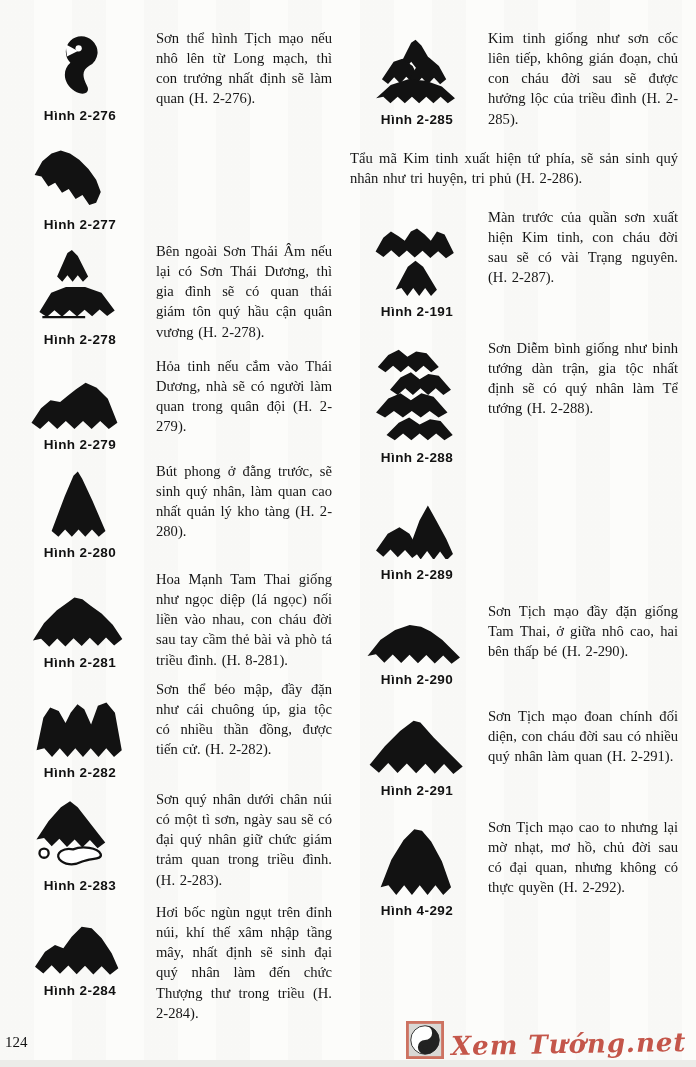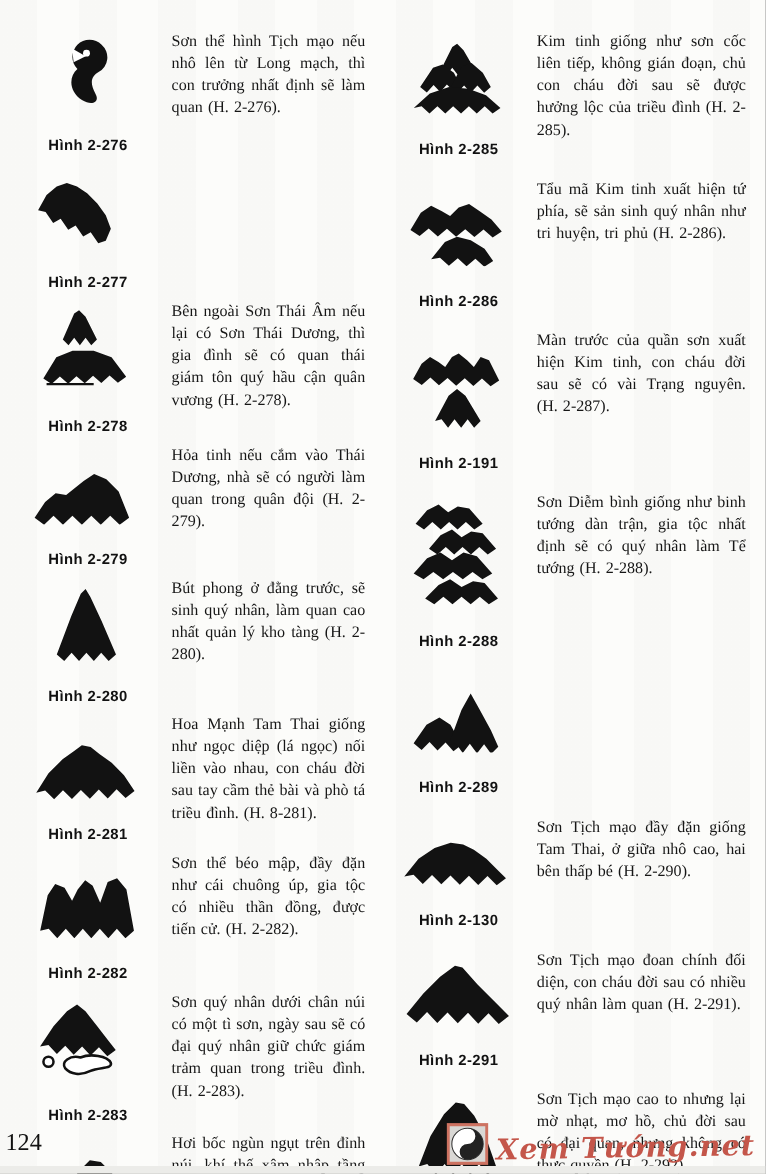--- a/index.html
+++ b/index.html
@@ -23,31 +23,31 @@
   .fig-col {
     width:148px; flex-shrink:0;
     display:flex; flex-direction:column; align-items:center;
     padding-top:5px;
   }
   .col-right .fig-col { width:138px; }
   .fig-col svg { display:block; }
   .fig-caption {
     font-family:"Liberation Sans","DejaVu Sans",sans-serif;
     font-weight:bold; font-size:13.5px; letter-spacing:0.4px;
-    margin-top:24px; color:#111;
+    margin-top:8px; color:#111;
   }
   .entry-text {
     flex:1; margin:0; padding:2px 16px 0 2px;
     font-size:14.6px; line-height:1.38; text-align:justify;
     word-spacing:1px;
   }
   .col-right .entry-text { padding-right:12px; }
   .page-number {
     position:absolute; left:5px; bottom:16px;
-    font-size:22px; color:#111;margin-top:24px;
+    font-size:15px; color:#111;margin-top:24px;
   }
   .watermark {
     position:absolute; right:10px; bottom:8px;
     display:flex; align-items:flex-end; gap:7px;
   }
   .wm-text {
     font-family:"DejaVu Serif","Liberation Serif",serif;
     font-style:italic; font-weight:bold;
     font-size:26px; letter-spacing:1px;
     transform:rotate(-1deg);
@@ -157,27 +157,20 @@
               <path d="M38,44 L52,16 L58,12 L66,20 L80,44 L73.0,51.0 L66.0,42.0 L59.0,51.0 L52.0,42.0 L45.0,51.0 Z" fill="#121212"></path>
               <path d="M12,66 L28,42 L40,38 L54,48 L62,64 L53.7,71.3 L45.3,62.7 L37.0,72.0 L28.7,63.4 L20.3,72.7 Z" fill="#121212"></path>
               <path d="M50,66 L64,40 L76,36 L90,48 L100,66 L91.7,73.0 L83.3,64.0 L75.0,73.0 L66.7,64.0 L58.3,73.0 Z" fill="#121212"></path>
               <path d="M4,92 L24,74 L48,66 L72,68 L94,76 L112,92 L102.2,99.0 L92.4,90.0 L82.5,99.0 L72.7,90.0 L62.9,99.0 L53.1,90.0 L43.3,99.0 L33.5,90.0 L23.6,99.0 L13.8,90.0 Z" fill="#121212"></path>
             </svg>
             <div class="fig-caption">Hình 2-285</div>
           </div>
           <p class="entry-text">Kim tinh giống như sơn cốc liên tiếp, không gián đoạn, chủ con cháu đời sau sẽ được hưởng lộc của triều đình (H. 2-285).</p>
         </div>
         <div class="entry">
-          <div class="fig-col">
-            <svg viewBox="0 0 120 98" width="94" height="77">
-              <path d="M4,56 L16,36 L28,28 L40,34 L50,40 L60,30 L72,26 L84,34 L98,44 L110,58 L99.4,64.8 L88.8,55.6 L78.2,64.4 L67.6,55.2 L57.0,64.0 L46.4,54.8 L35.8,63.6 L25.2,54.4 L14.6,63.2 Z" fill="#121212"></path>
-              <path d="M28,90 L44,70 L58,64 L74,68 L90,78 L100,92 L89.7,98.7 L79.4,89.5 L69.1,98.1 L58.9,88.9 L48.6,97.6 L38.3,88.3 Z" fill="#121212"></path>
-            </svg>
-            <div class="fig-caption">Hình 2-286</div>
-          </div>
           <p class="entry-text">Tẩu mã Kim tinh xuất hiện tứ phía, sẽ sản sinh quý nhân như tri huyện, tri phủ (H. 2-286).</p>
         </div>
         <div class="entry">
           <div class="fig-col">
             <svg viewBox="0 0 120 112" width="92" height="86">
               <path d="M6,54 L16,36 L26,28 L36,34 L44,40 L52,28 L60,24 L70,32 L78,40 L86,28 L96,32 L108,56 L97.8,62.8 L87.6,53.6 L77.4,62.4 L67.2,53.2 L57.0,62.0 L46.8,52.8 L36.6,61.6 L26.4,52.4 L16.2,61.2 Z" fill="#121212"></path>
               <path d="M32,104 L48,74 L58,66 L68,74 L86,104 L78.3,112.0 L70.6,101.8 L62.9,112.0 L55.1,101.8 L47.4,112.0 L39.7,101.8 Z" fill="#121212"></path>
             </svg>
             <div class="fig-caption">Hình 2-191</div>
           </div>
@@ -202,21 +195,21 @@
               <path d="M44,78 L58,40 L68,22 L78,40 L90,62 L98,80 L90.3,87.7 L82.6,77.2 L74.9,87.1 L67.1,76.6 L59.4,86.6 L51.7,76.0 Z" fill="#121212"></path>
             </svg>
             <div class="fig-caption">Hình 2-289</div>
           </div>
         </div>
         <div class="entry">
           <div class="fig-col">
             <svg viewBox="0 0 130 74" width="106" height="60">
               <path d="M4,64 L20,44 L38,32 L56,26 L70,28 L82,34 L96,44 L110,58 L118,66 L107.6,73.8 L97.3,63.4 L86.9,73.5 L76.5,63.0 L66.2,73.1 L55.8,62.7 L45.5,72.7 L35.1,62.3 L24.7,72.4 L14.4,61.9 Z" fill="#121212"></path>
             </svg>
-            <div class="fig-caption">Hình 2-130</div>
+            <div class="fig-caption">Hình 2-290</div>
           </div>
           <p class="entry-text">Sơn Tịch mạo đầy đặn giống Tam Thai, ở giữa nhô cao, hai bên thấp bé (H. 2-290).</p>
         </div>
         <div class="entry">
           <div class="fig-col">
             <svg viewBox="0 0 120 78" width="102" height="66">
               <path d="M4,66 L22,44 L40,26 L56,14 L64,16 L80,34 L98,52 L114,68 L103.0,76.8 L92.0,65.1 L81.0,76.4 L70.0,64.7 L59.0,76.0 L48.0,64.3 L37.0,75.6 L26.0,63.9 L15.0,75.2 Z" fill="#121212"></path>
             </svg>
             <div class="fig-caption">Hình 2-291</div>
           </div>

